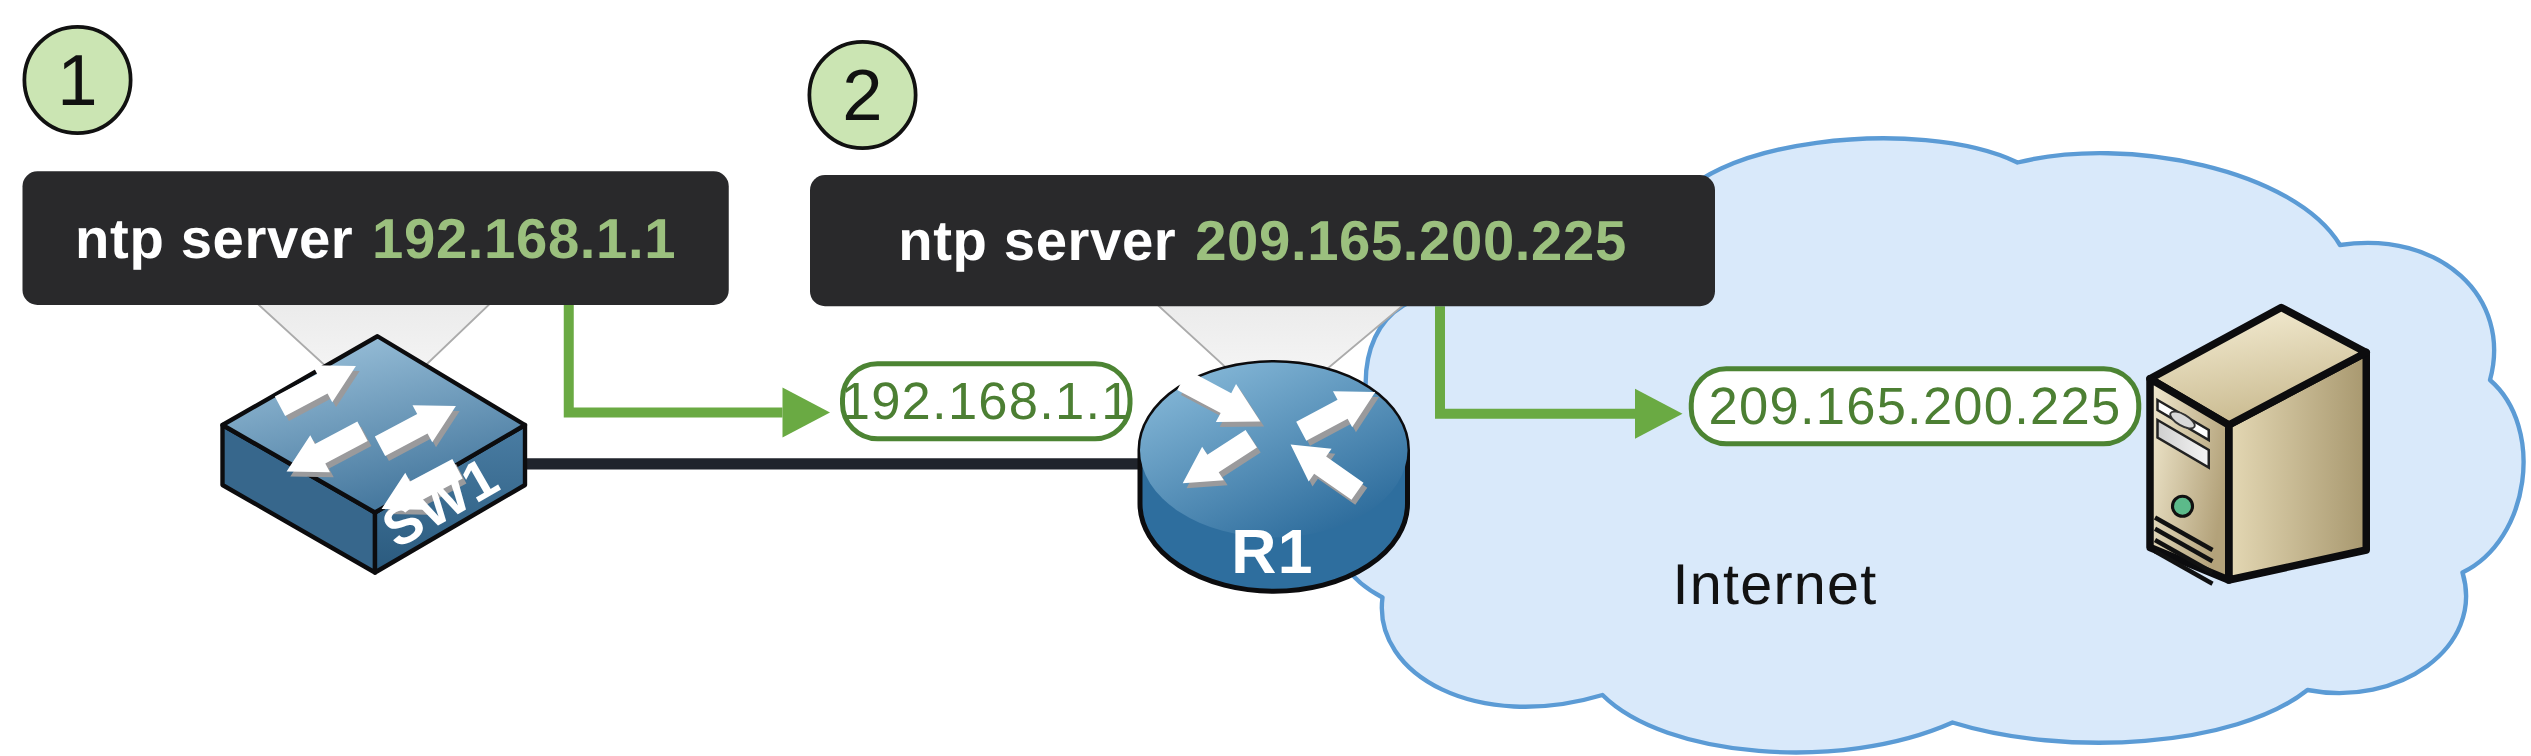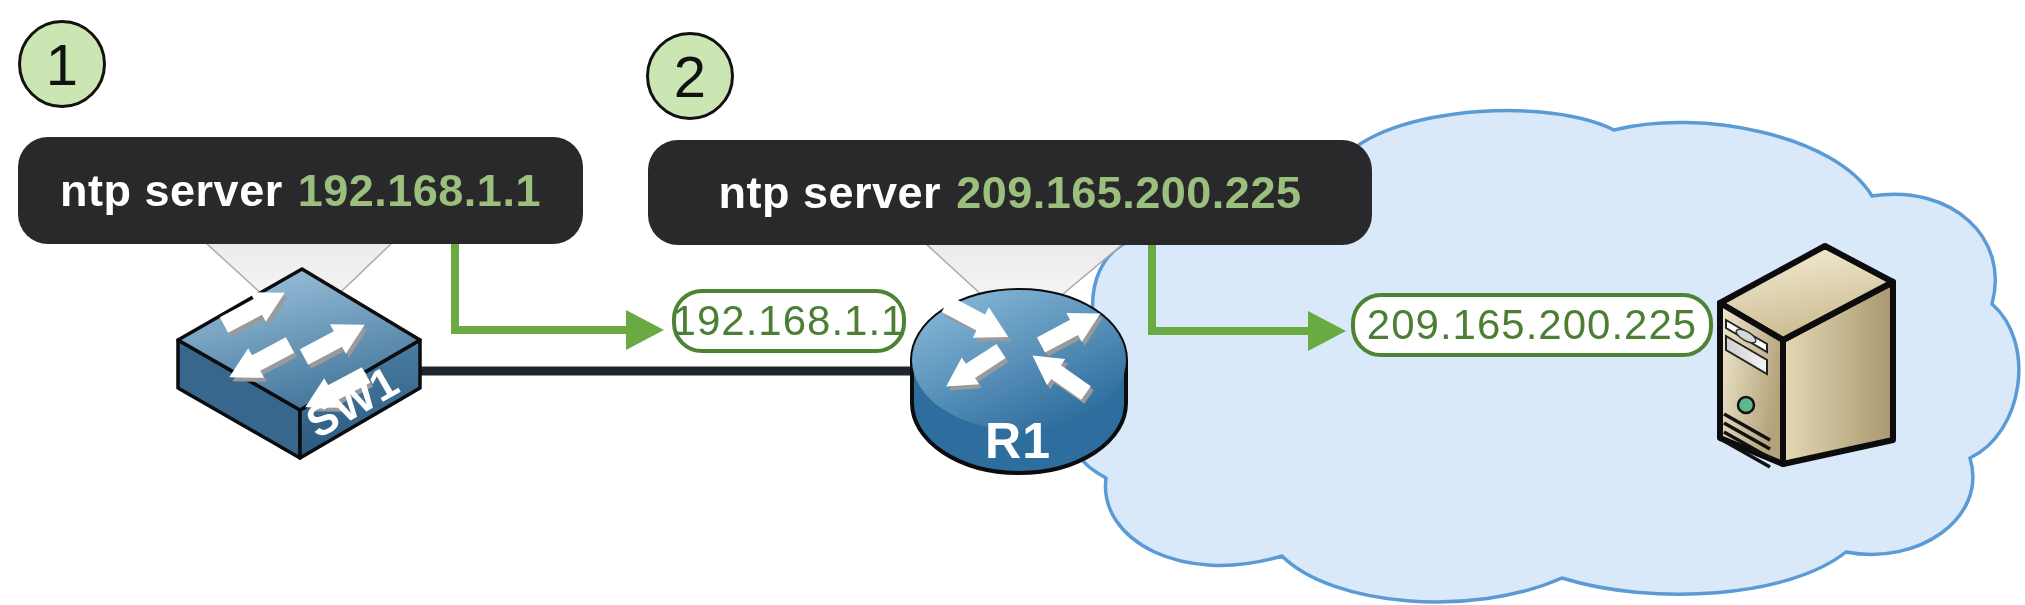--- a/index.html
+++ b/index.html
@@ -14,21 +14,21 @@
     position:absolute; width:88px; height:88px; border-radius:50%;
     background:#cbe5b3; border:3px solid #111111; box-sizing:border-box;
     display:flex; align-items:center; justify-content:center;
     font-size:58px; font-weight:400; color:#111111;
   }
   #badge1 { left:18px;  top:20px; }
   #badge2 { left:646px; top:32px; }
 
   
   .cmd-box {
-    position:absolute; background:#29292b; border-radius:30px;
+    position:absolute; background:#29292b; border-radius:12px;
     display:flex; align-items:center; justify-content:center;
     font-weight:bold; font-size:45px; letter-spacing:0.5px; white-space:nowrap;
   }
   #cmd1 { left:18px;  top:137px; width:565px; height:107px; }
   #cmd2 { left:648px; top:140px; width:724px; height:105px; }
   .cmd-keyword { color:#ffffff; }
   .cmd-ip { color:#9bc07e; margin-left:15px; }
 
   
   .ip-pill {
@@ -183,14 +183,17 @@
     <span class="cmd-ip">209.165.200.225</span>
   </div>
 
   <div class="ip-pill" id="pill1">
     <span>192.168.1.1</span>
   </div>
   <div class="ip-pill" id="pill2">
     <span>209.165.200.225</span>
   </div>
 
+  <div class="internet-label">
+    <span>Internet</span>
+  </div>
 
 </div>
 
 </body></html>

